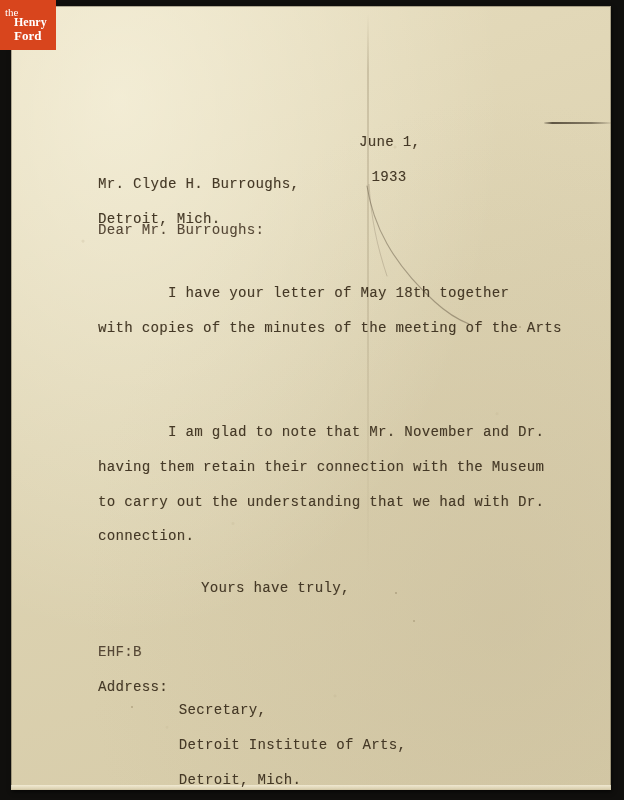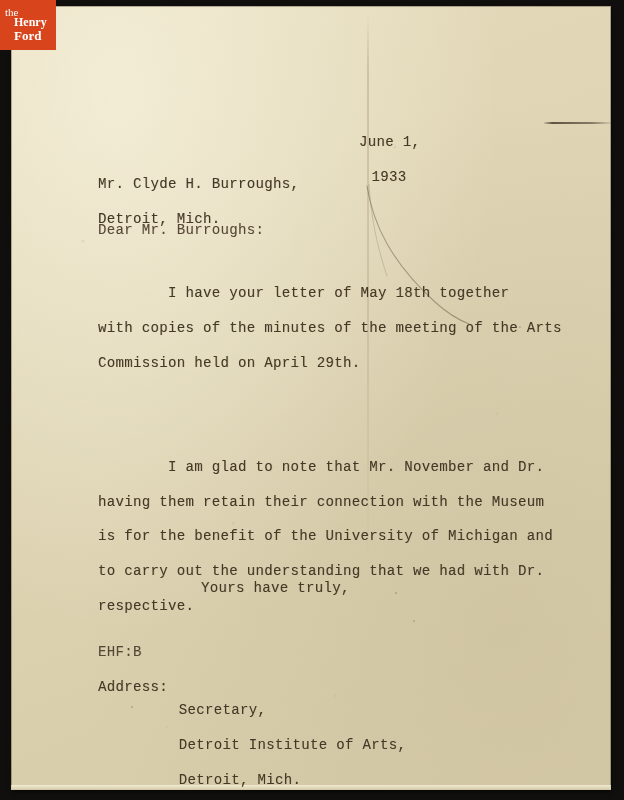--- a/index.html
+++ b/index.html
@@ -206,29 +206,27 @@
 
       <div class="blk" id="salutation">
         <span class="line ink-soft">Dear Mr. Burroughs:</span>
       </div>
 
       <div class="blk" id="body">
 
         <p>
           <span class="line ink">        I have your letter of May 18th together</span>
           <span class="line ink">with copies of the minutes of the meeting of the Arts</span>
-          <span class="line ink">Commission held on April 29th.</span>
         </p>
 
         <p>
           <span class="line ink">        I am glad to note that Mr. November and Dr.</span>
           <span class="line ink">having them retain their connection with the Museum</span>
-          <span class="line ink">is for the benefit of the University of Michigan and</span>
           <span class="line ink">to carry out the understanding that we had with Dr.</span>
-          <span class="line ink">respective.</span>
+          <span class="line ink">connection.</span>
         </p>
 
         <p>
           
           
           
           
           
           
           

